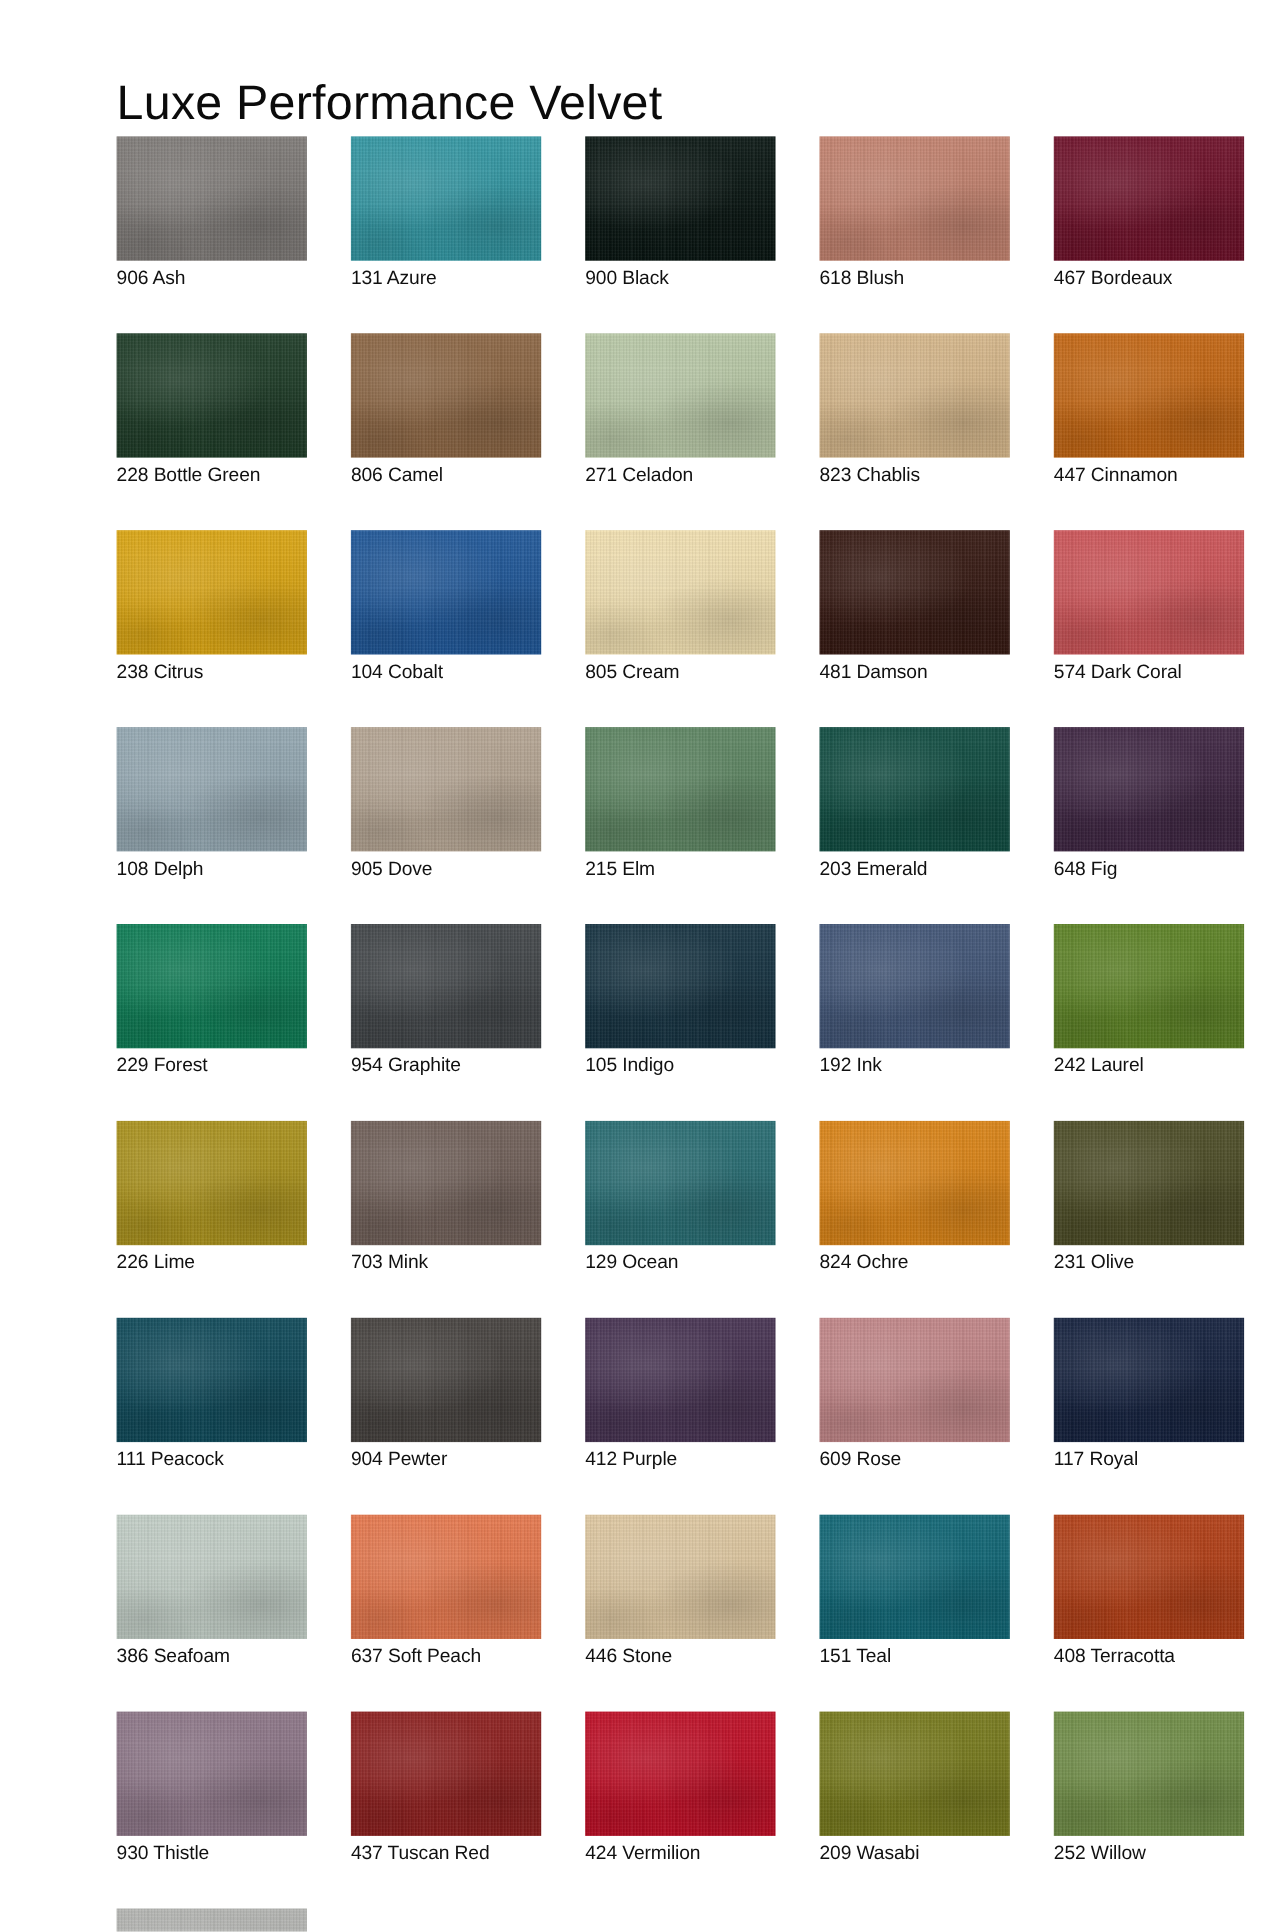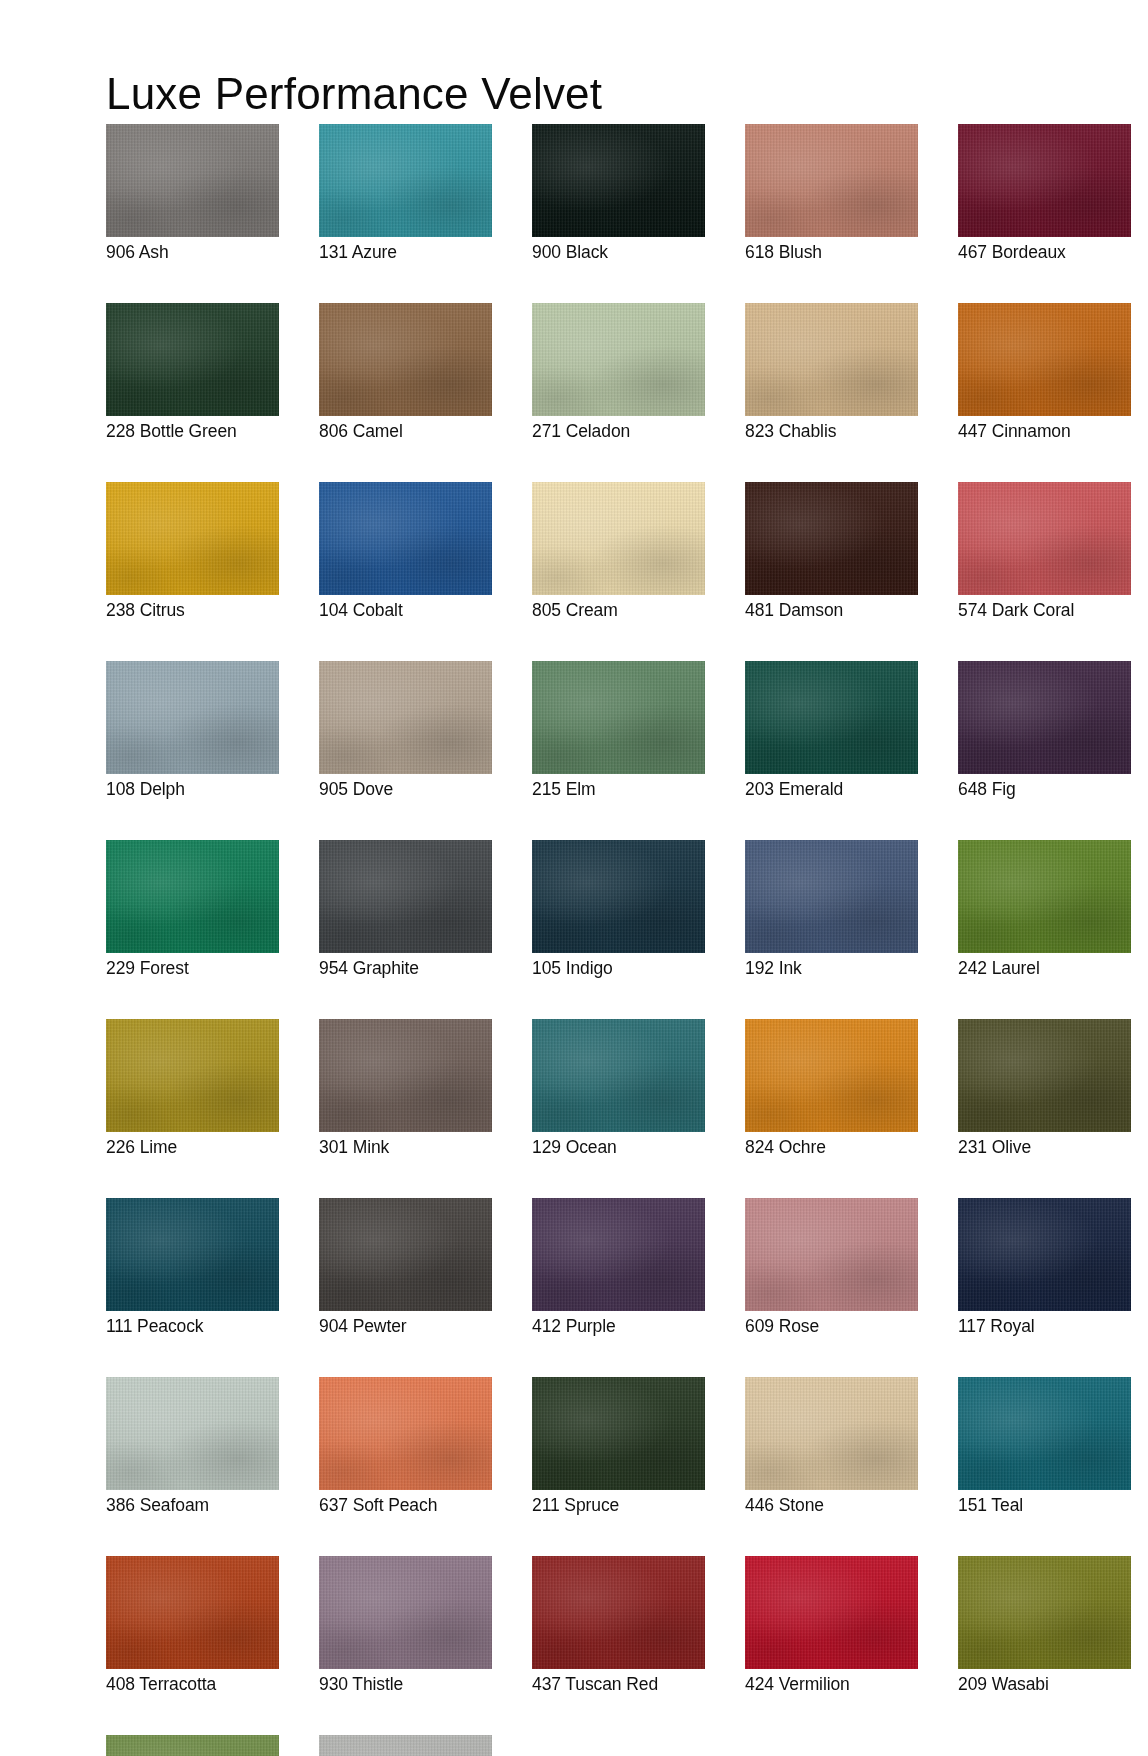--- a/index.html
+++ b/index.html
@@ -209,21 +209,21 @@
       <div class="swatch-cell">
         <div class="swatch-chip" title="242 Laurel" style="background-color: rgb(90, 128, 34);"></div>
         <div class="swatch-label">242 Laurel</div>
       </div>
       <div class="swatch-cell">
         <div class="swatch-chip" title="226 Lime" style="background-color: rgb(168, 144, 26);"></div>
         <div class="swatch-label">226 Lime</div>
       </div>
       <div class="swatch-cell">
         <div class="swatch-chip" title="703 Mink" style="background-color: rgb(110, 94, 87);"></div>
-        <div class="swatch-label">301 Mink</div>
+        <div class="swatch-label">703 Mink</div>
       </div>
       <div class="swatch-cell">
         <div class="swatch-chip" title="129 Ocean" style="background-color: rgb(37, 106, 112);"></div>
         <div class="swatch-label">129 Ocean</div>
       </div>
       <div class="swatch-cell">
         <div class="swatch-chip" title="824 Ochre" style="background-color: rgb(217, 130, 20);"></div>
         <div class="swatch-label">824 Ochre</div>
       </div>
       <div class="swatch-cell">
@@ -252,24 +252,20 @@
       </div>
       <div class="swatch-cell">
         <div class="swatch-chip" title="219 Seafoam" style="background-color: rgb(192, 204, 196);"></div>
         <div class="swatch-label">386 Seafoam</div>
       </div>
       <div class="swatch-cell">
         <div class="swatch-chip" title="637 Soft Peach" style="background-color: rgb(228, 117, 74);"></div>
         <div class="swatch-label">637 Soft Peach</div>
       </div>
       <div class="swatch-cell">
-        <div class="swatch-chip" title="211 Spruce" style="background-color: rgb(35, 53, 31);"></div>
-        <div class="swatch-label">211 Spruce</div>
-      </div>
-      <div class="swatch-cell">
         <div class="swatch-chip" title="837 Stone" style="background-color: rgb(221, 198, 159);"></div>
         <div class="swatch-label">446 Stone</div>
       </div>
       <div class="swatch-cell">
         <div class="swatch-chip" title="151 Teal" style="background-color: rgb(13, 100, 115);"></div>
         <div class="swatch-label">151 Teal</div>
       </div>
       <div class="swatch-cell">
         <div class="swatch-chip" title="408 Terracotta" style="background-color: rgb(176, 60, 19);"></div>
         <div class="swatch-label">408 Terracotta</div>

